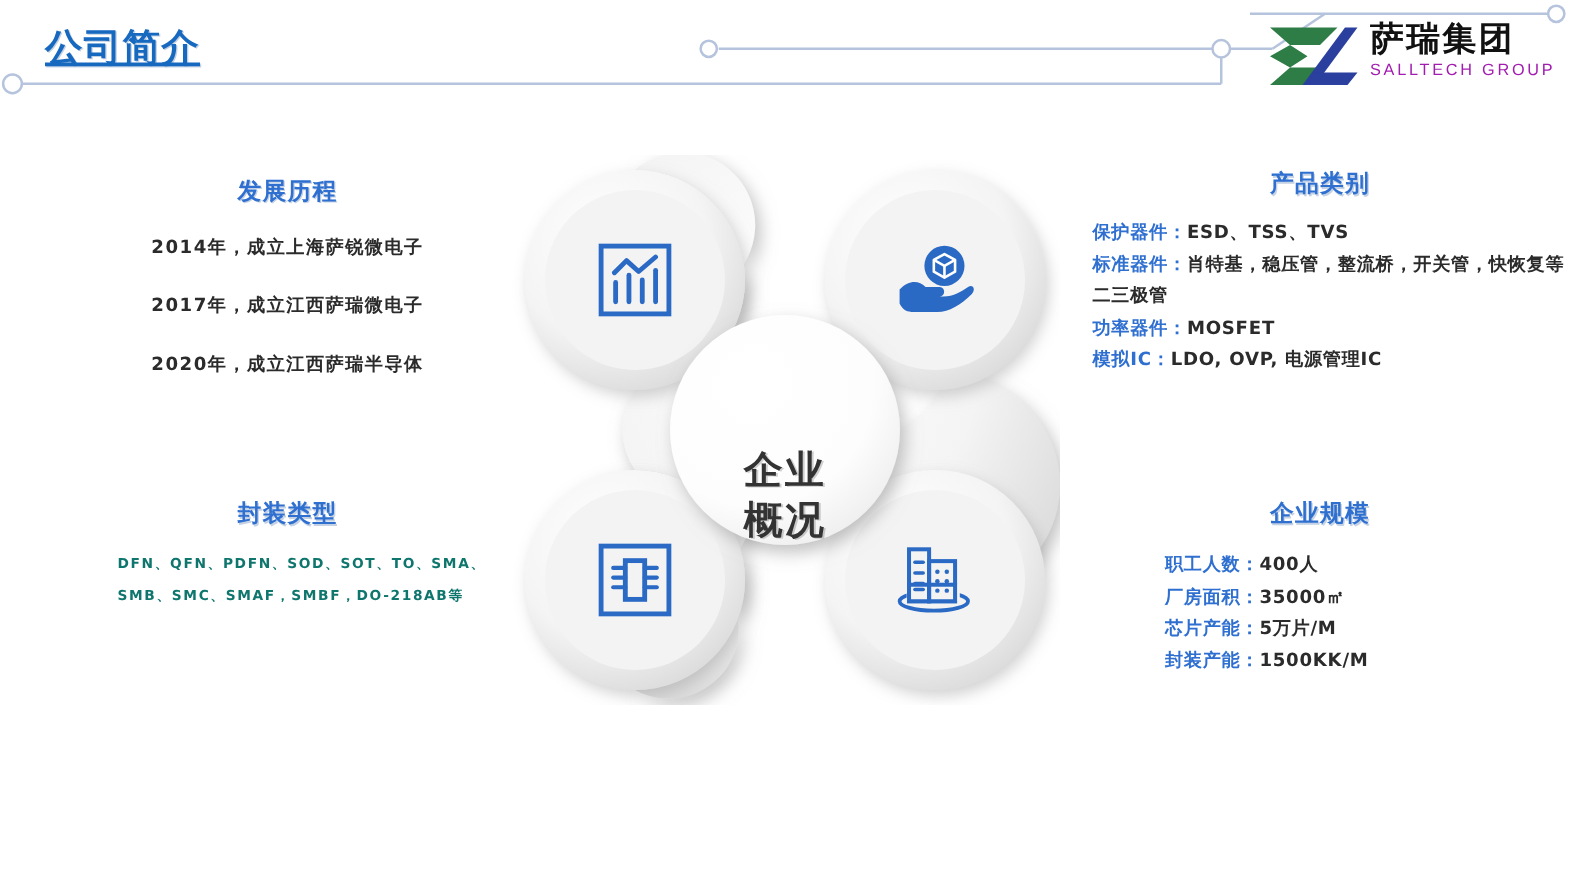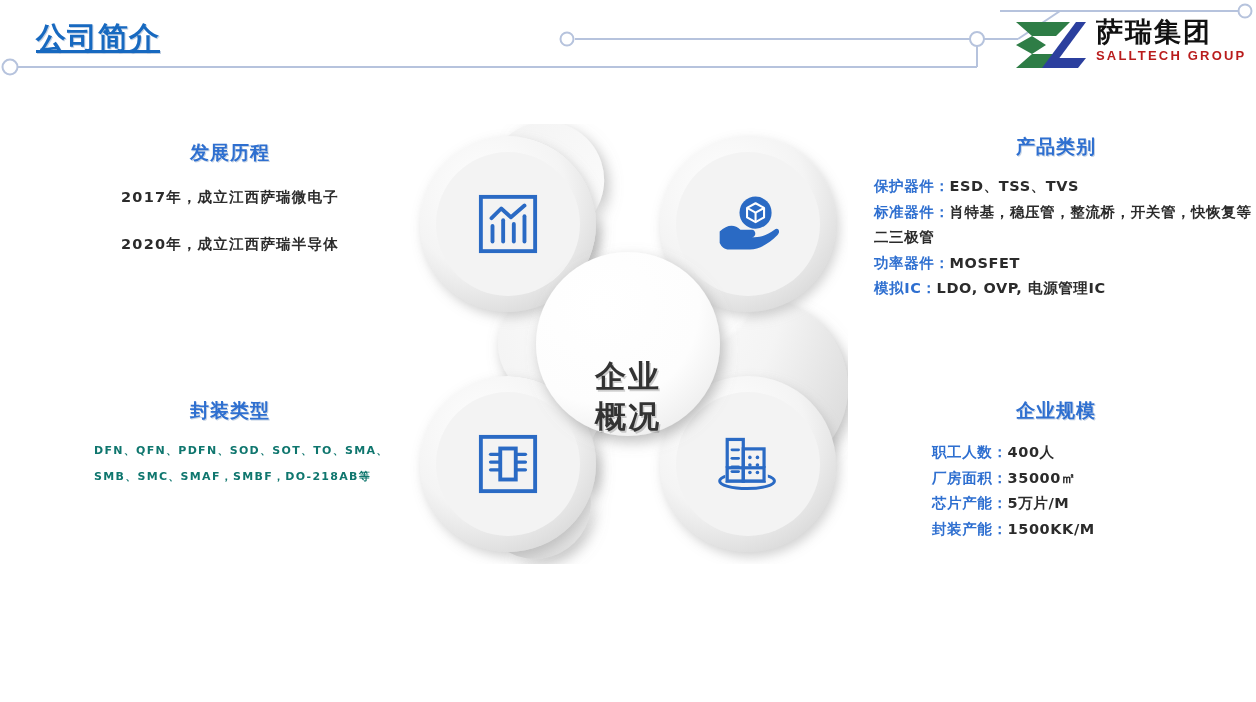--- a/index.html
+++ b/index.html
@@ -28,22 +28,22 @@
   
   #logo{position:absolute;left:1008px;top:14px;width:240px;height:62px;}
   #logo-mark{position:absolute;left:0px;top:4px;width:80px;height:54px;}
   #logo-text{position:absolute;left:88px;top:2px;width:150px;height:56px;}
   #logo-cn{
     font-size:27px;font-weight:bold;color:#111;
     letter-spacing:2px;line-height:32px;white-space:nowrap;
     font-family:"DejaVu Sans","Liberation Sans",sans-serif;
   }
   #logo-en{
-    font-size:13px;color:#b91c1c;letter-spacing:2.2px;
-    line-height:16px;white-space:nowrap;font-weight:bold;
+    font-size:13px;color:#a21caf;letter-spacing:2.2px;
+    line-height:16px;white-space:nowrap;font-weight:normal;
     font-family:"Liberation Sans",sans-serif;
   }
 
   
   .panel{position:absolute;}
   .panel-title{
     font-size:19px;font-weight:bold;color:#2e6fd0;
     text-align:center;white-space:nowrap;
     text-shadow:1px 1px 0 rgba(140,165,200,.5);
     letter-spacing:1px;
@@ -137,20 +137,21 @@
     <div id="logo-text">
       <div id="logo-cn">萨瑞集团</div>
       <div id="logo-en">SALLTECH GROUP</div>
     </div>
   </div>
 </div>
 
 <div class="panel" id="panel-history">
   <div class="panel-title">发展历程</div>
   <div class="panel-body">
+    <div class="hist-line">2014年，成立上海萨锐微电子</div>
     <div class="hist-line">2017年，成立江西萨瑞微电子</div>
     <div class="hist-line">2020年，成立江西萨瑞半导体</div>
   </div>
 </div>
 
 <div class="panel" id="panel-packages">
   <div class="panel-title">封装类型</div>
   <div class="panel-body">
     <div class="pkg-text">DFN、QFN、PDFN、SOD、SOT、TO、SMA、SMB、SMC、SMAF，SMBF，DO-218AB等</div>
   </div>

